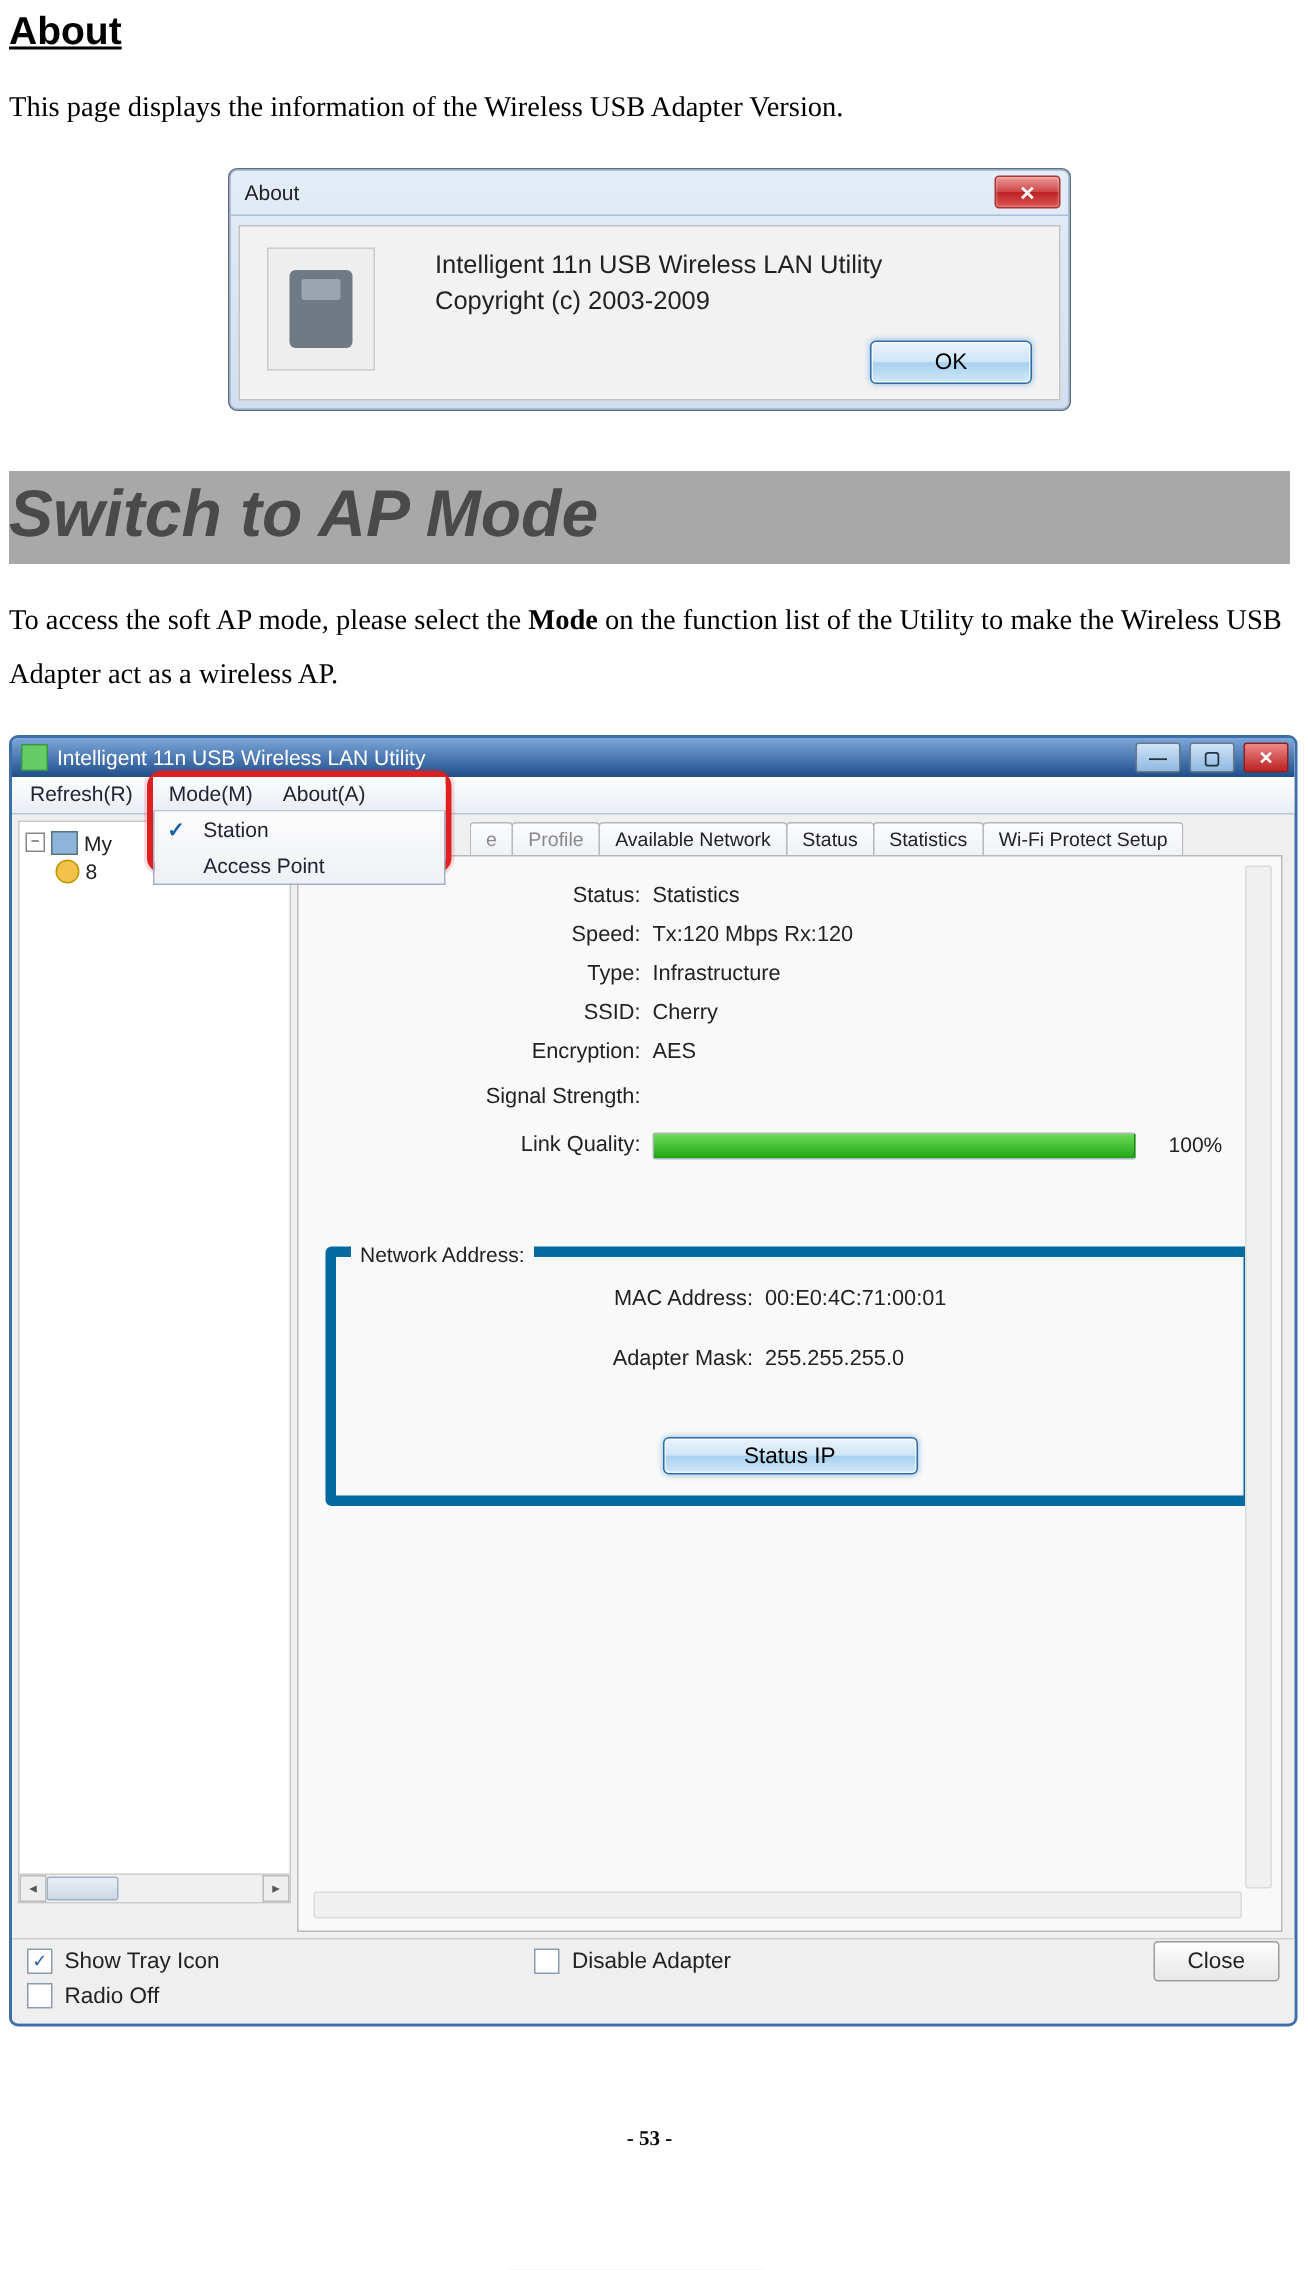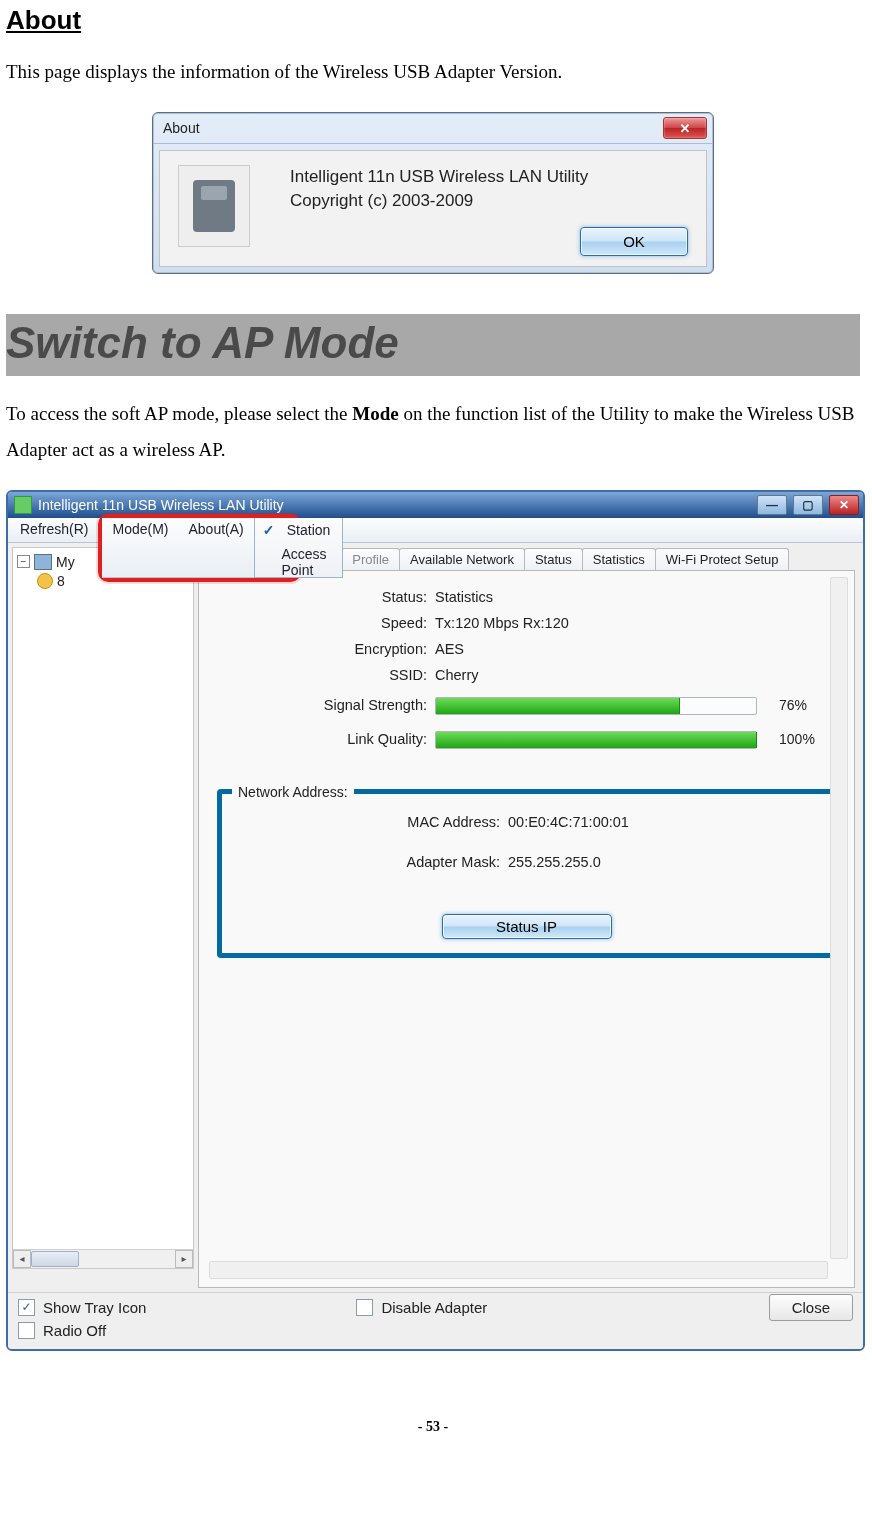--- a/index.html
+++ b/index.html
@@ -163,21 +163,21 @@
   }
   .menu-item {
     padding: 3px 12px 0 12px;
     color:#223;
   }
   .menu-item.highlight-frame {
     border: 4px solid #e02020;
     border-radius: 10px;
     padding:0; margin:-4px 0 -40px -2px;
     position:relative; z-index:30;
-    display:flex; flex-direction:row;
+    display:flex; flex-direction:column;
     background:transparent;
     width: 195px;
     box-shadow: 0 0 0 2px rgba(224,32,32,.15);
   }
   .mf-top {
     display:flex; background:linear-gradient(#fdfdfd,#e9eef5);
     border-bottom:1px solid #bcc6d2;
   }
   .mf-top .mt {
     padding:3px 10px;
@@ -268,23 +268,23 @@
     border:1px solid #aeb6bf; background:#fafcfe; border-radius:2px;
     position:relative; vertical-align:middle;
   }
   .progress .fill {
     position:absolute; left:0; top:0; bottom:0;
     background: linear-gradient(#6edc5a, #1ea514);
     border-right:1px solid #188a10;
   }
   .pct { margin-left:18px; font-size:14px;}
   .groupbox {
-    border:5px solid #0369a1;
+    border:7px solid #0369a1;
     border-radius:4px;
-    margin-top: 40px;
+    margin-top: 58px;
     padding: 20px 18px 14px 18px;
     position:relative;
   }
   .groupbox .legend {
     position:absolute; top:-10px; left:10px;
     background:#f9f9f9; padding:0 6px; font-size:14px;
   }
   .inner-hr-scroll{
     position:absolute; left:10px; right:26px; bottom:8px; height:16px;
     background:#f0f0f0;border:1px solid #dcdcdc;border-radius:2px;
@@ -407,35 +407,35 @@
         <div class="tab-panel">
           <div class="kv">
               <div class="k">Status:</div>
               <div class="v">Statistics</div>
             </div>
           <div class="kv">
               <div class="k">Speed:</div>
               <div class="v">Tx:120 Mbps Rx:120</div>
             </div>
           <div class="kv">
-              <div class="k">Encryption:</div>
-              <div class="v">AES</div>
+              <div class="k">Type:</div>
+              <div class="v">Infrastructure</div>
             </div>
           <div class="kv">
               <div class="k">SSID:</div>
               <div class="v">Cherry</div>
             </div>
+          <div class="kv">
+              <div class="k">Encryption:</div>
+              <div class="v">AES</div>
+            </div>
 
           <div class="bars" style="margin-top:14px;">
             <div class="kv">
               <div class="k">Signal Strength:</div>
-              <div class="v">
-                <span class="progress"><span class="fill" style="width:76%"></span></span>
-                <span class="pct">76%</span>
-              </div>
             </div>
             <div class="kv" style="margin-top:16px;">
               <div class="k">Link Quality:</div>
               <div class="v">
                 <span class="progress"><span class="fill" style="width:100%"></span></span>
                 <span class="pct">100%</span>
               </div>
             </div>
           </div>
 

